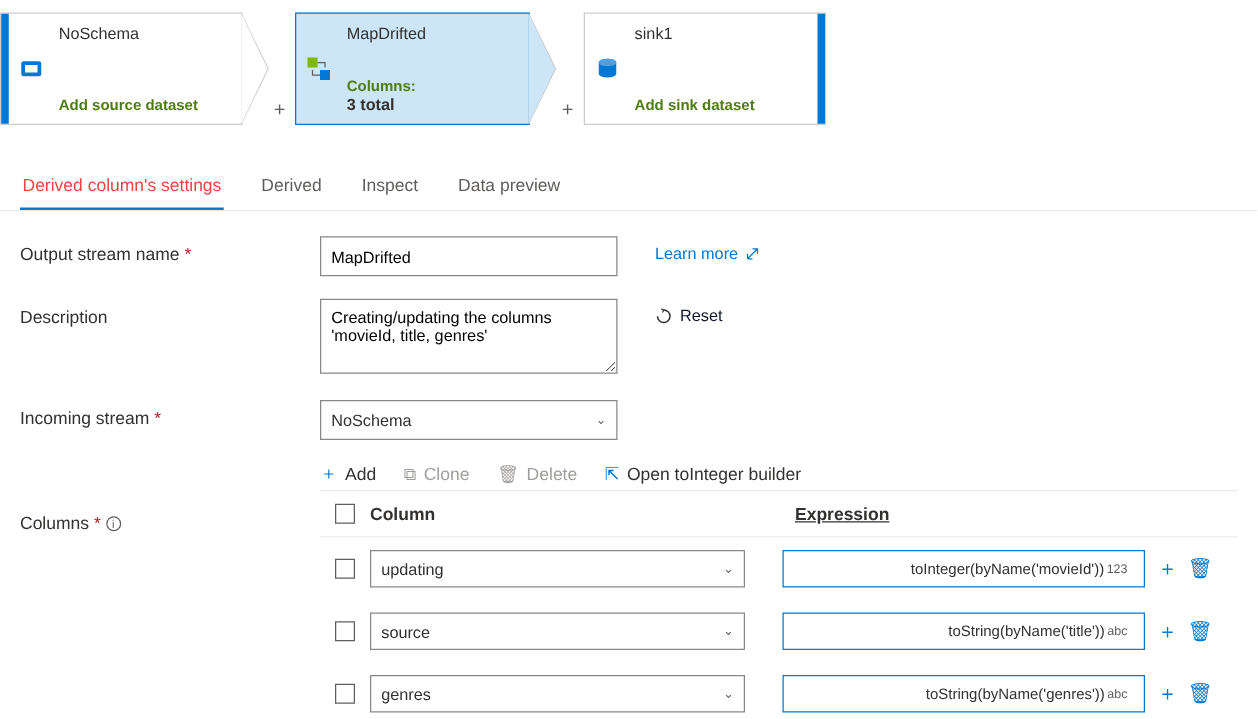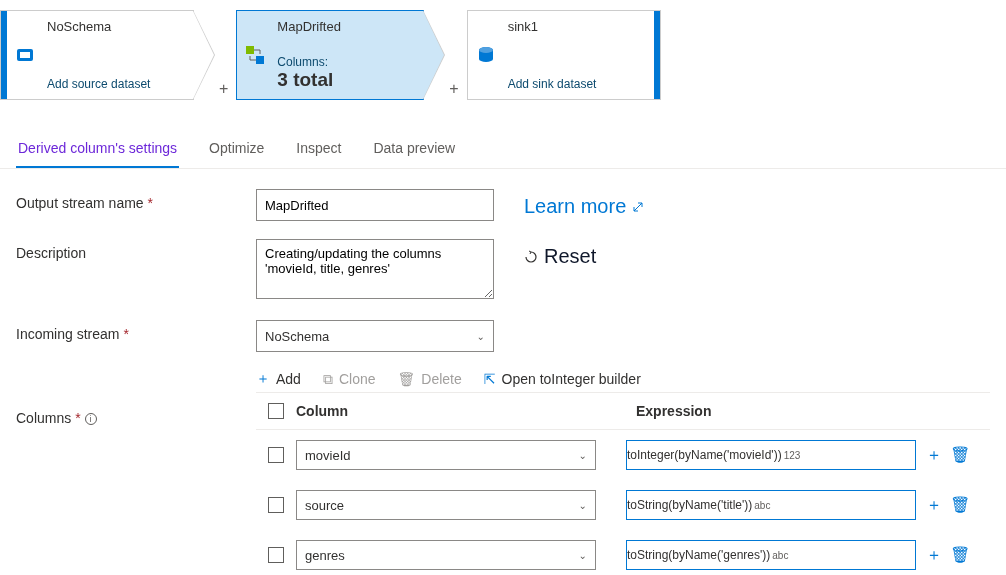--- a/index.html
+++ b/index.html
@@ -6,61 +6,61 @@
 body { font-family: "Segoe UI", -apple-system, sans-serif; font-size: 13px; color: #323130; background: #fff; }
 
 
 .flow-canvas { display: flex; align-items: center; padding: 10px 0 0 0; gap: 0; }
 .flow-node { position: relative; display: flex; align-items: center; height: 90px; border: 1px solid #ccc; background: #fff; }
 .flow-node .accent { width: 6px; height: 100%; background: #0078d4; }
 .flow-node.selected { background: #cde6f7; border-color: #0078d4; }
 .flow-node .node-icon { width: 36px; display:flex; align-items:center; justify-content:center; }
 .flow-node .node-body { padding: 8px 14px 8px 4px; min-width: 150px; display:flex; flex-direction:column; justify-content:space-between; height:100%; }
 .node-title { font-size: 13px; font-weight: 400; color: #323130; margin-bottom: 12px; }
-.node-sub { font-size: 12px; color: #0c4a6e; }
-.node-sub-bold { font-size: 19px; font-weight: 600; color: #323130; }
+.node-sub { font-size: 12px; color: #4d7c0f; font-weight: bold; }
+.node-sub-bold { font-size: 13px; font-weight: 600; color: #323130; }
 .arrow-out { width: 0; height: 0; border-top: 45px solid transparent; border-bottom: 45px solid transparent; border-left: 22px solid #ccc; margin-left:-1px; position:relative; }
 .arrow-out::after { content:""; position:absolute; left:-22px; top:-44px; border-top: 44px solid transparent; border-bottom: 44px solid transparent; border-left: 21px solid #fff; }
 .arrow-out.sel::after { border-left-color: #cde6f7; }
 .plus-connector { font-size: 16px; color:#605e5c; padding: 0 4px; align-self:flex-end; margin-bottom:2px; }
 
 
 .tabs { display:flex; border-bottom: 1px solid #edebe9; margin-top: 30px; padding: 0 16px; gap: 28px; }
 .tab { padding: 10px 2px; font-size: 14px; color:#605e5c; cursor:pointer; border-bottom: 2px solid transparent; }
-.tab.active { color:#6d28d9; border-bottom-color:#0078d4; }
+.tab.active { color:#ef4444; border-bottom-color:#0078d4; }
 
 
 .settings { padding: 20px 16px; }
 .form-row { display:flex; align-items:flex-start; margin-bottom: 18px; }
 .form-label { width: 240px; padding-top: 6px; font-size: 14px; color:#323130; }
 .req { color:#a4262c; }
 .form-field { flex: 0 0 auto; }
 .text-input { width: 238px; height: 32px; border:1px solid #8a8886; padding: 0 8px; font-size:13px; font-family:inherit; }
 .textarea { width: 238px; height: 60px; border:1px solid #8a8886; padding: 6px 8px; font-size:13px; font-family:inherit; resize: both; }
 .select { width: 238px; height: 32px; border:1px solid #8a8886; padding: 0 8px; font-size:13px; background:#fff; display:flex; align-items:center; justify-content:space-between; cursor:pointer; }
-.link { color:#0078d4; font-size:20px; margin-left: 30px; display:inline-flex; align-items:center; gap:6px; cursor:pointer; padding-top:6px; }
+.link { color:#0078d4; font-size:13px; margin-left: 30px; display:inline-flex; align-items:center; gap:6px; cursor:pointer; padding-top:6px; }
 .reset { color:#0f172a; }
 
 
 .col-toolbar { display:flex; gap: 22px; margin-left: 240px; margin-bottom: 10px; align-items:center; }
 .tool-btn { display:inline-flex; align-items:center; gap:6px; font-size:14px; cursor:pointer; color:#323130; }
 .tool-btn.disabled { color:#a19f9d; }
 .tool-btn .ico { color:#0078d4; }
 .tool-btn.disabled .ico { color:#a19f9d; }
 
 
 .col-table { margin-left: 240px; }
 .col-header { display:flex; align-items:center; padding:10px 0; border-top:1px solid #edebe9; border-bottom:1px solid #edebe9; }
 .col-check { width: 40px; display:flex; justify-content:center; }
 .checkbox { width:16px; height:16px; border:1px solid #605e5c; background:#fff; cursor:pointer; }
 .col-name-h { width: 320px; font-weight:600; font-size:14px; }
-.col-expr-h { flex:1; font-weight:600; font-size:14px; padding-left:20px; }
+.col-expr-h { flex:1; font-weight:600; font-size:14px; padding-left:20px;text-decoration:underline; }
 .col-row { display:flex; align-items:center; padding: 10px 0; gap:0; }
 .col-name-input { width: 300px; height:30px; border:1px solid #8a8886; padding:0 8px; font-size:13px; display:flex; align-items:center; justify-content:space-between; background:#fff; }
-.col-expr-input { flex:1; max-width:290px; margin-left:30px; height:30px; border:1px solid #0078d4; padding:0 0; font-size:12px; display:flex; align-items:center; justify-content:flex-start; background:#fff; }
+.col-expr-input { flex:1; max-width:290px; margin-left:30px; height:30px; border:1px solid #0078d4; padding:0 11px; font-size:12px; display:flex; align-items:center; justify-content:flex-end; background:#fff; }
 .badge { font-size:10px; color:#605e5c; padding:0 2px; }
 .row-actions { display:flex; gap:8px; margin-left:10px; }
 .row-act { color:#0078d4; cursor:pointer; font-size:16px; display:inline-flex; }
 .info-icon { display:inline-block; width:12px; height:12px; border:1px solid #605e5c; border-radius:50%; font-size:9px; line-height:10px; text-align:center; color:#605e5c; margin-left:4px; vertical-align:middle; }
 .chev { font-size:10px; color:#605e5c; }
 svg { display:block; }
 </style>
 </head>
 <body>
 
@@ -112,21 +112,21 @@
     <div class="node-body">
       <div class="node-title">sink1</div>
       <div class="node-sub">Add sink dataset</div>
     </div>
     <div class="accent"></div>
   </div>
 </div>
 
 <div class="tabs">
   <div class="tab active">Derived column's settings</div>
-  <div class="tab">Optimize</div>
+  <div class="tab">Derived</div>
   <div class="tab">Inspect</div>
   <div class="tab">Data preview</div>
 </div>
 
 <div class="settings">
 
   <div class="form-row">
     <div class="form-label"><span>Output stream name </span><span class="req">*</span></div>
     <div class="form-field">
       <input class="text-input" value="MapDrifted" style="">
@@ -193,21 +193,21 @@
         </div>
       <div class="col-name-h">Column</div>
       <div class="col-expr-h">Expression</div>
     </div>
 
     <div class="col-row">
       <div class="col-check">
           <div class="checkbox"></div>
         </div>
       <div class="col-name-input">
-          <span>movieId</span>
+          <span>updating</span>
           <span class="chev">⌄</span>
         </div>
       <div class="col-expr-input">
           <span>toInteger(byName('movieId'))</span>
           <span class="badge">123</span>
         </div>
       <div class="row-actions">
         <span class="row-act">＋</span>
         <span class="row-act">🗑</span>
       </div>

